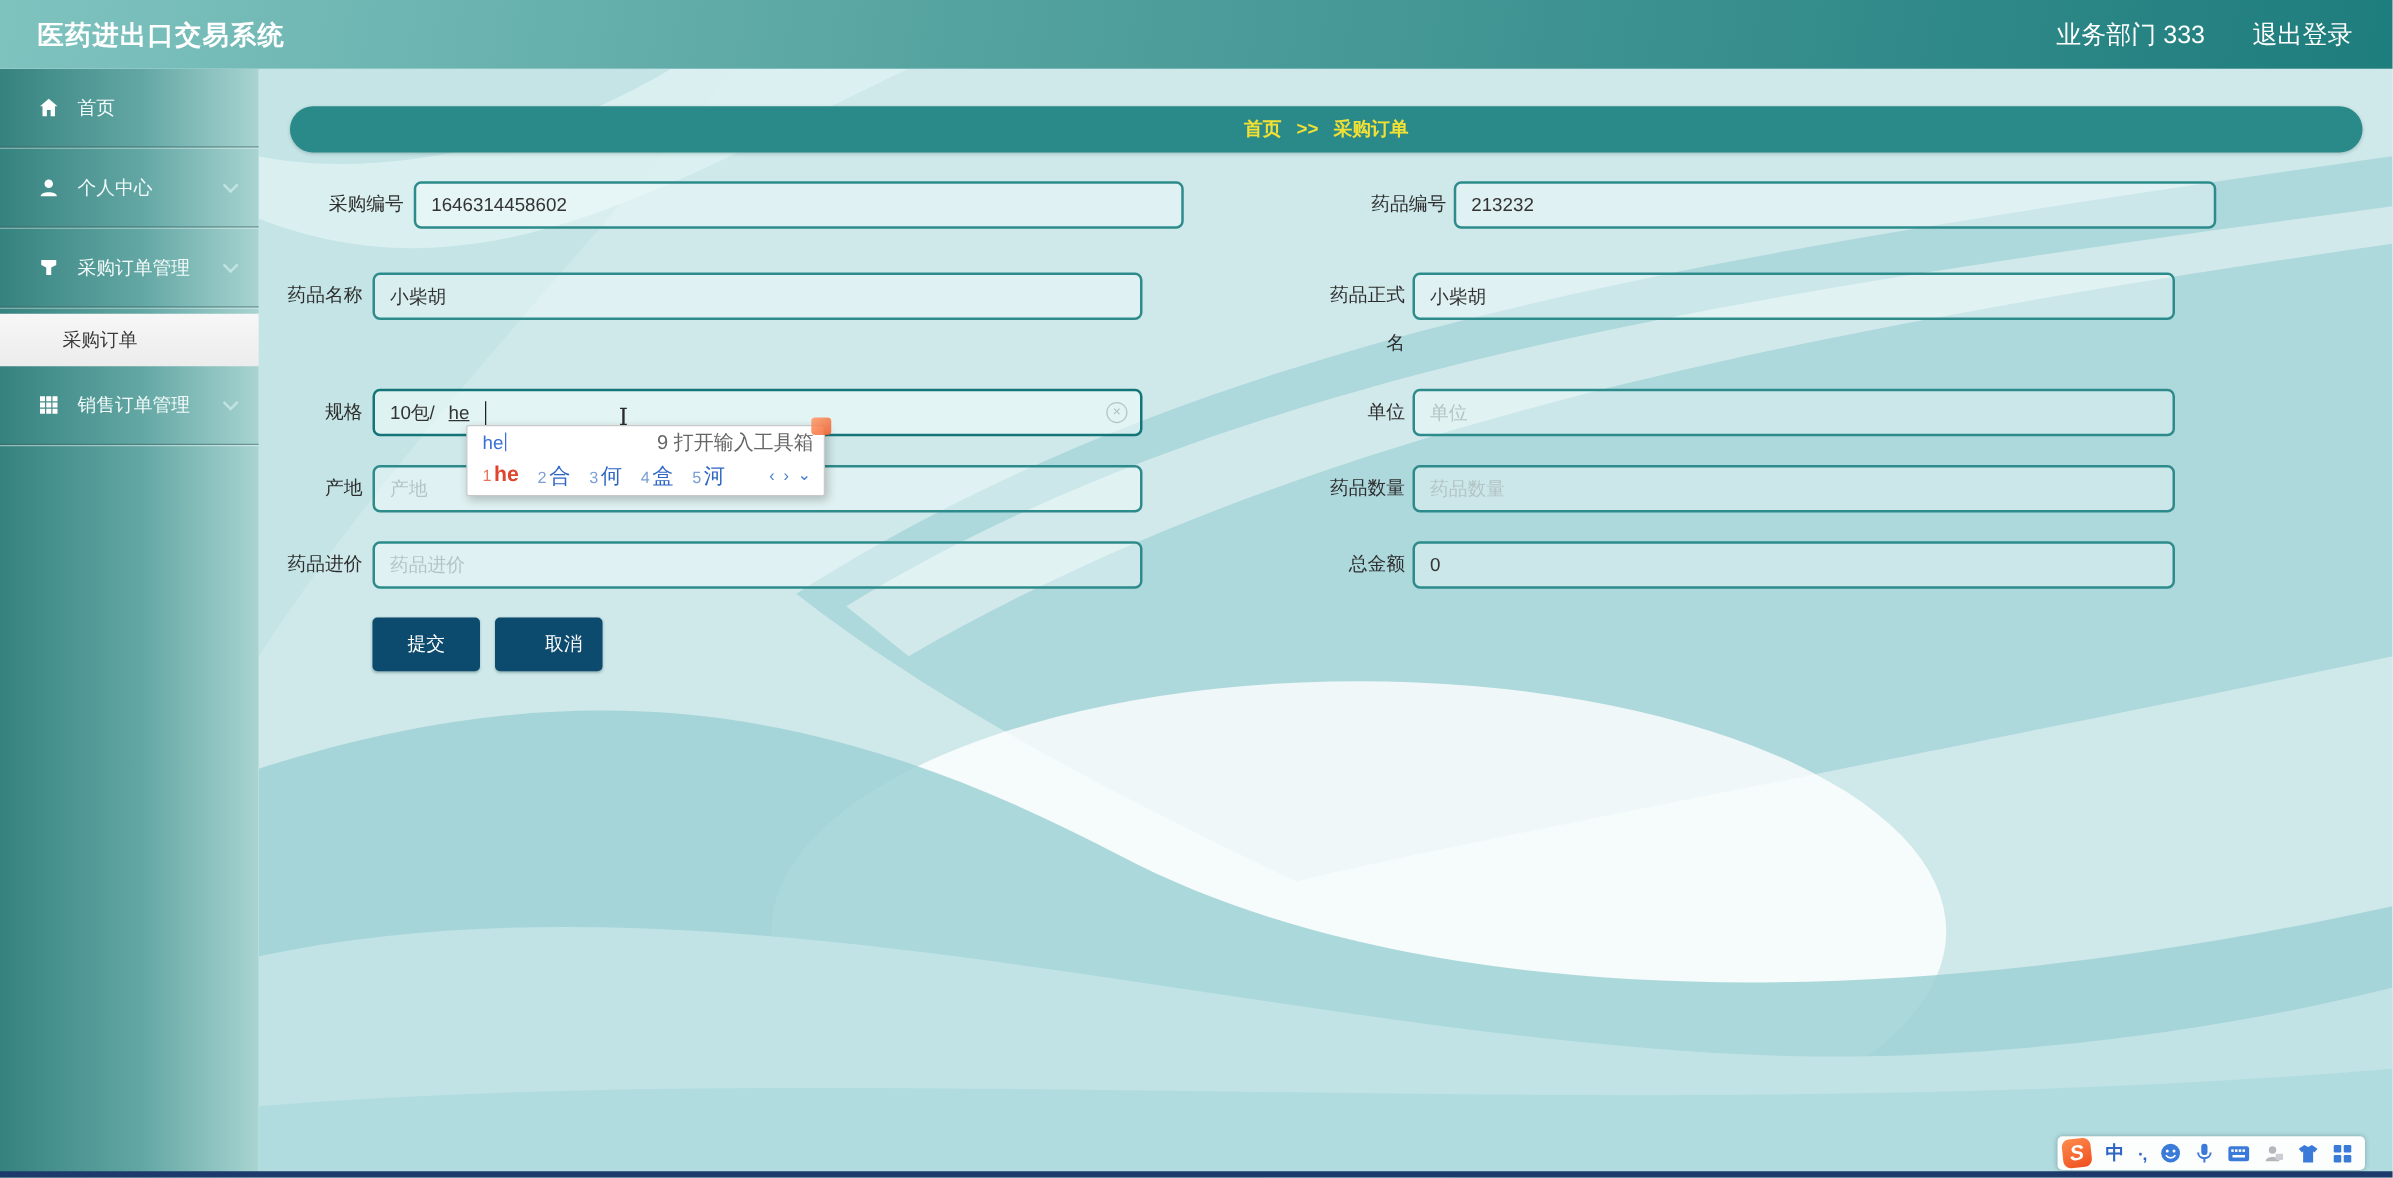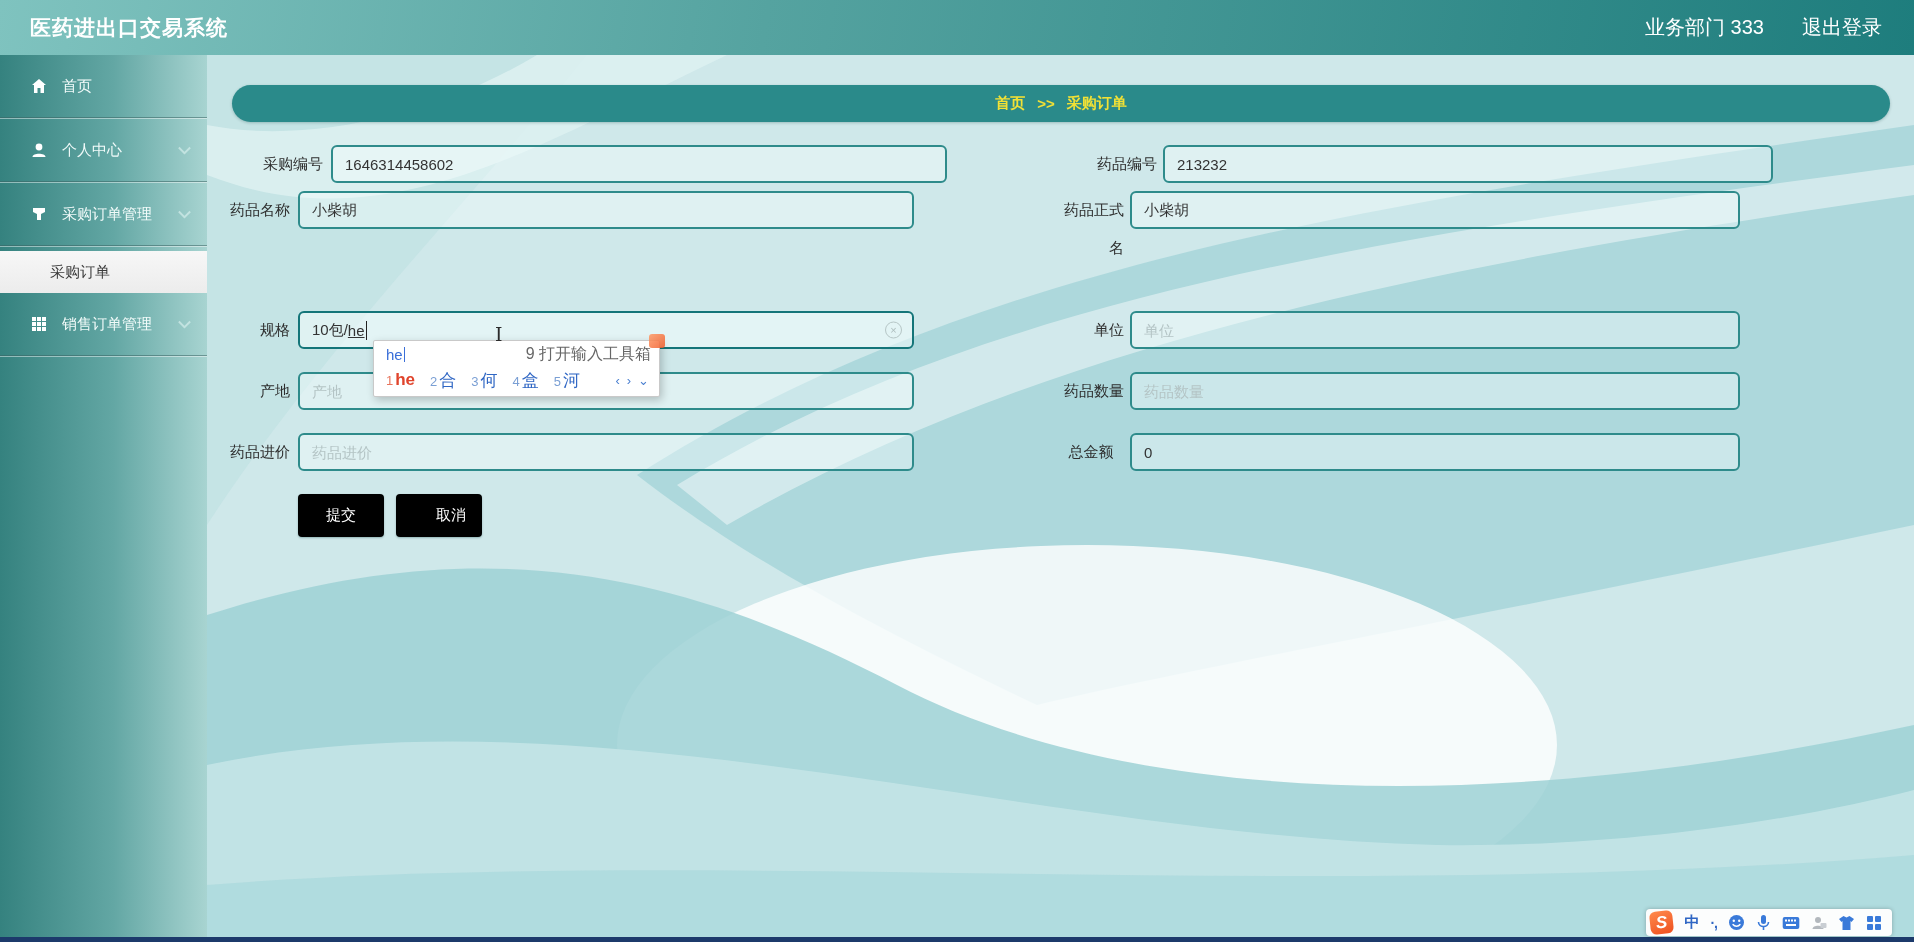--- a/index.html
+++ b/index.html
@@ -50,21 +50,21 @@
     font-family:"Liberation Sans","DejaVu Sans",sans-serif; outline:none; }
   .finput::placeholder { color:#b4c4c5; opacity:1; }
   .finput-div { display:flex; align-items:center; border-color:#147579; border-width:2.5px;
     background:rgba(244,253,253,0.55); }
   .composing { text-decoration:underline; }
   .caret { display:inline-block; width:1.5px; height:19px; background:#222; margin-left:1px; }
   .clear-icon { position:absolute; right:10px; top:50%; transform:translateY(-50%);
     width:17px; height:17px; border:1px solid #b6c6c6; border-radius:50%; color:#aebebe;
     font-size:11px; line-height:15px; text-align:center; cursor:pointer; }
 
-  .btn { position:absolute; width:86px; height:43px; background:#000000; color:#fff;
+  .btn { position:absolute; width:86px; height:43px; background:#0c4a6e; color:#fff;
     font-size:15px; border:none; border-radius:4px; cursor:pointer;
     box-shadow:0 1px 2px rgba(0,60,60,0.3); font-family:inherit; }
 
   
   .ime { position:absolute; left:166px; top:285px; width:287px; background:#fff;
     border:1px solid #c9c9c9; border-radius:2px; box-shadow:2px 3px 8px rgba(0,0,0,0.22); z-index:40; }
   .ime-row1 { height:26px; display:flex; align-items:center; justify-content:space-between;
     padding:0 8px 0 12px; position:relative; }
   .ime-comp { color:#3a6fd8; font-size:15px; }
   .ime-caret { display:inline-block; width:1px; height:15px; background:#3a6fd8; margin-left:1px; vertical-align:-2px; }
@@ -186,50 +186,50 @@
     <span>采购订单</span>
   </div>
 
   <div class="frow" style="top:90px; left:0; width:1707px;margin-left:33px;">
     <div class="flabel" style="left:19px; width:64px;">采购编号</div>
     <input class="finput" style="left: 91px; width: 616px;" value="1646314458602">
     <div class="flabel" style="left:851px; width:66px;text-align:right;">药品编号</div>
     <input class="finput" style="left: 923px; width: 610px;" value="213232">
   </div>
 
-  <div class="frow" style="top:136px; left:0; width:1590px;">
+  <div class="frow" style="top:163px; left:0; width:1590px;">
     <div class="flabel" style="left:19px; width:64px;">药品名称</div>
     <input class="finput" style="left: 91px; width: 616px;" value="小柴胡">
     <div class="flabel wrap" style="left:851px; width:66px;">药品正式名</div>
     <input class="finput" style="left: 923px; width: 610px;" value="小柴胡">
   </div>
 
   <div class="frow" style="top:256px; left:0; width:1707px;">
     <div class="flabel" style="left:19px; width:64px;">规格</div>
-    <div class="finput-div" style="left:91px; width:616px;">
+    <div class="finput-div" style="left:91px; width:616px;gap:11px;">
       <span>10包/</span>
         <span class="composing">he</span>
         <span class="caret"></span>
       <span class="clear-icon">×</span>
     </div>
     <div class="flabel" style="left:851px; width:66px;">单位</div>
     <input class="finput" style="left: 923px; width: 610px;" placeholder="单位">
   </div>
 
   <div class="frow" style="top:317px; left:0; width:1707px;text-decoration:underline;">
     <div class="flabel" style="left:19px; width:64px;">产地</div>
     <input class="finput" style="left: 91px; width: 616px;" placeholder="产地">
     <div class="flabel" style="left:851px; width:66px;">药品数量</div>
     <input class="finput" style="left: 923px; width: 610px;" placeholder="药品数量">
   </div>
 
   <div class="frow" style="top:378px; left:0; width:1707px;">
     <div class="flabel" style="left:19px; width:64px;">药品进价</div>
     <input class="finput" style="left: 91px; width: 616px;" placeholder="药品进价">
-    <div class="flabel" style="left:851px; width:66px;text-align:center;">总金额</div>
+    <div class="flabel" style="left:851px; width:66px;">总金额</div>
     <input class="finput" style="left: 923px; width: 610px;" value="0">
   </div>
 
   <button class="btn" style="left:91px; top:439px;">提交</button>
   <button class="btn" style="left:189px; top:439px;padding-left:24px;">取消</button>
 
   <div class="ime">
     <div class="ime-row1">
       <span class="ime-comp"><span>he</span><span class="ime-caret"></span></span>
       <span class="ime-hint">9 打开输入工具箱</span>

